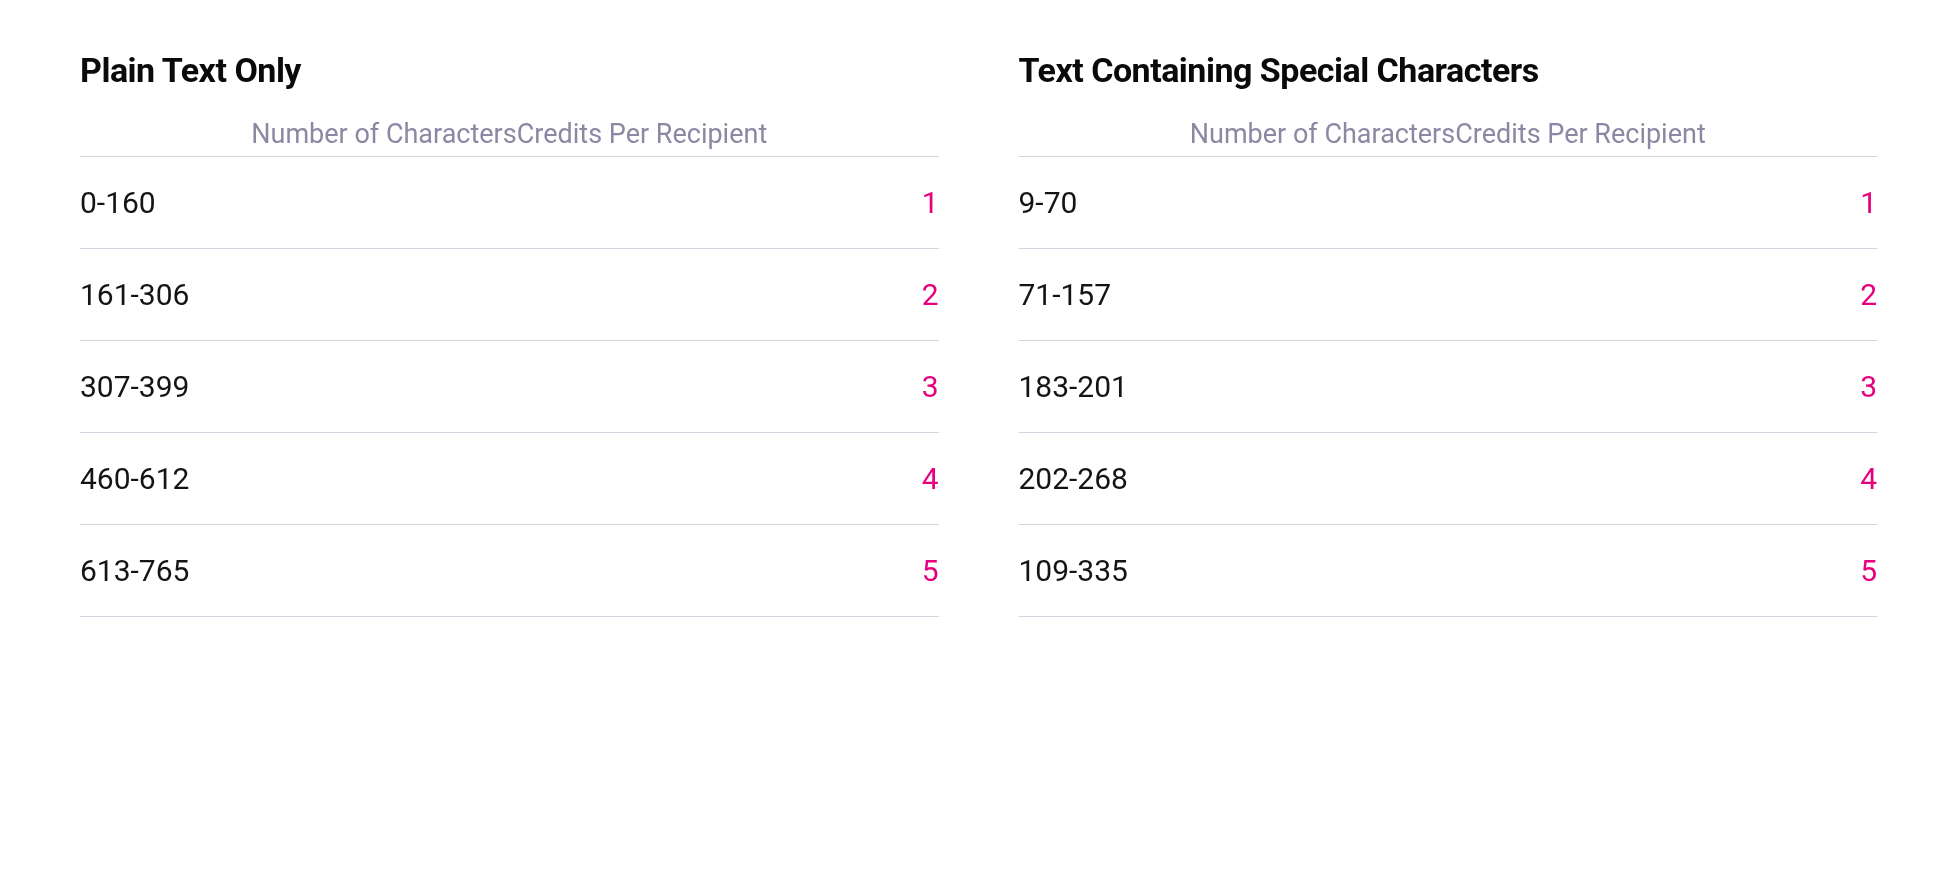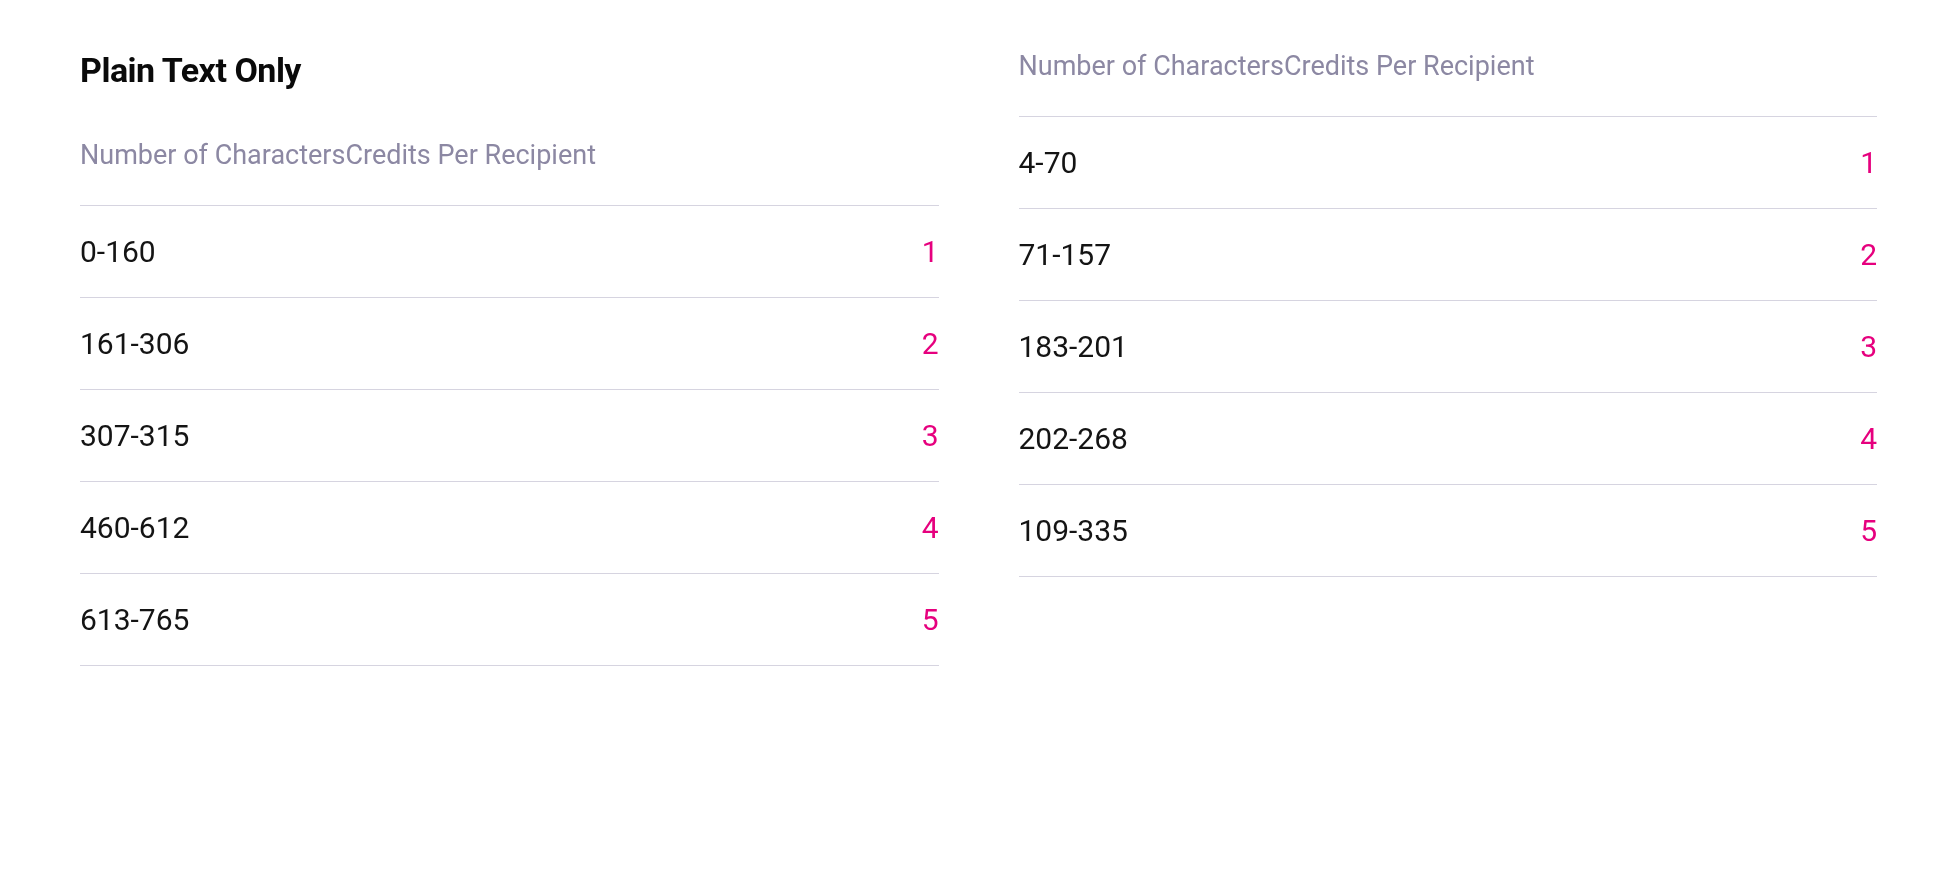--- a/index.html
+++ b/index.html
@@ -17,27 +17,27 @@
       gap: 80px;
       max-width: 1800px;
     }
     .table-section {
       flex: 1;
     }
     .table-title {
       font-size: 34px;
       font-weight: 700;
       color: #0a0a0a;
-      margin-bottom: 49px;
+      margin-bottom: 28px;
       letter-spacing: -0.5px;
     }
     .table-header {
       display: flex;
-      justify-content: flex-start;
-      padding-bottom: 34px;
+      justify-content: center;
+      padding-bottom: 6px;
       border-bottom: 1px solid #d6d4e0;
     }
     .header-cell {
       font-size: 27px;
       font-weight: 400;
       color: #8c88a3;
     }
     .table-row {
       display: flex;
       justify-content: space-between;
@@ -69,40 +69,41 @@
     </div>
     <div class="table-row">
       <span class="range-cell">0-160</span>
       <span class="credit-cell">1</span>
     </div>
     <div class="table-row">
       <span class="range-cell">161-306</span>
       <span class="credit-cell">2</span>
     </div>
     <div class="table-row">
-      <span class="range-cell">307-315</span>
+      <span class="range-cell">307-399</span>
       <span class="credit-cell">3</span>
     </div>
     <div class="table-row">
       <span class="range-cell">460-612</span>
       <span class="credit-cell">4</span>
     </div>
     <div class="table-row">
       <span class="range-cell">613-765</span>
       <span class="credit-cell">5</span>
     </div>
   </div>
 
   <div class="table-section">
+    <h2 class="table-title">Text Containing Special Characters</h2>
     <div class="table-header">
       <span class="header-cell">Number of Characters</span>
       <span class="header-cell">Credits Per Recipient</span>
     </div>
     <div class="table-row">
-      <span class="range-cell">4-70</span>
+      <span class="range-cell">9-70</span>
       <span class="credit-cell">1</span>
     </div>
     <div class="table-row">
       <span class="range-cell">71-157</span>
       <span class="credit-cell">2</span>
     </div>
     <div class="table-row">
       <span class="range-cell">183-201</span>
       <span class="credit-cell">3</span>
     </div>

